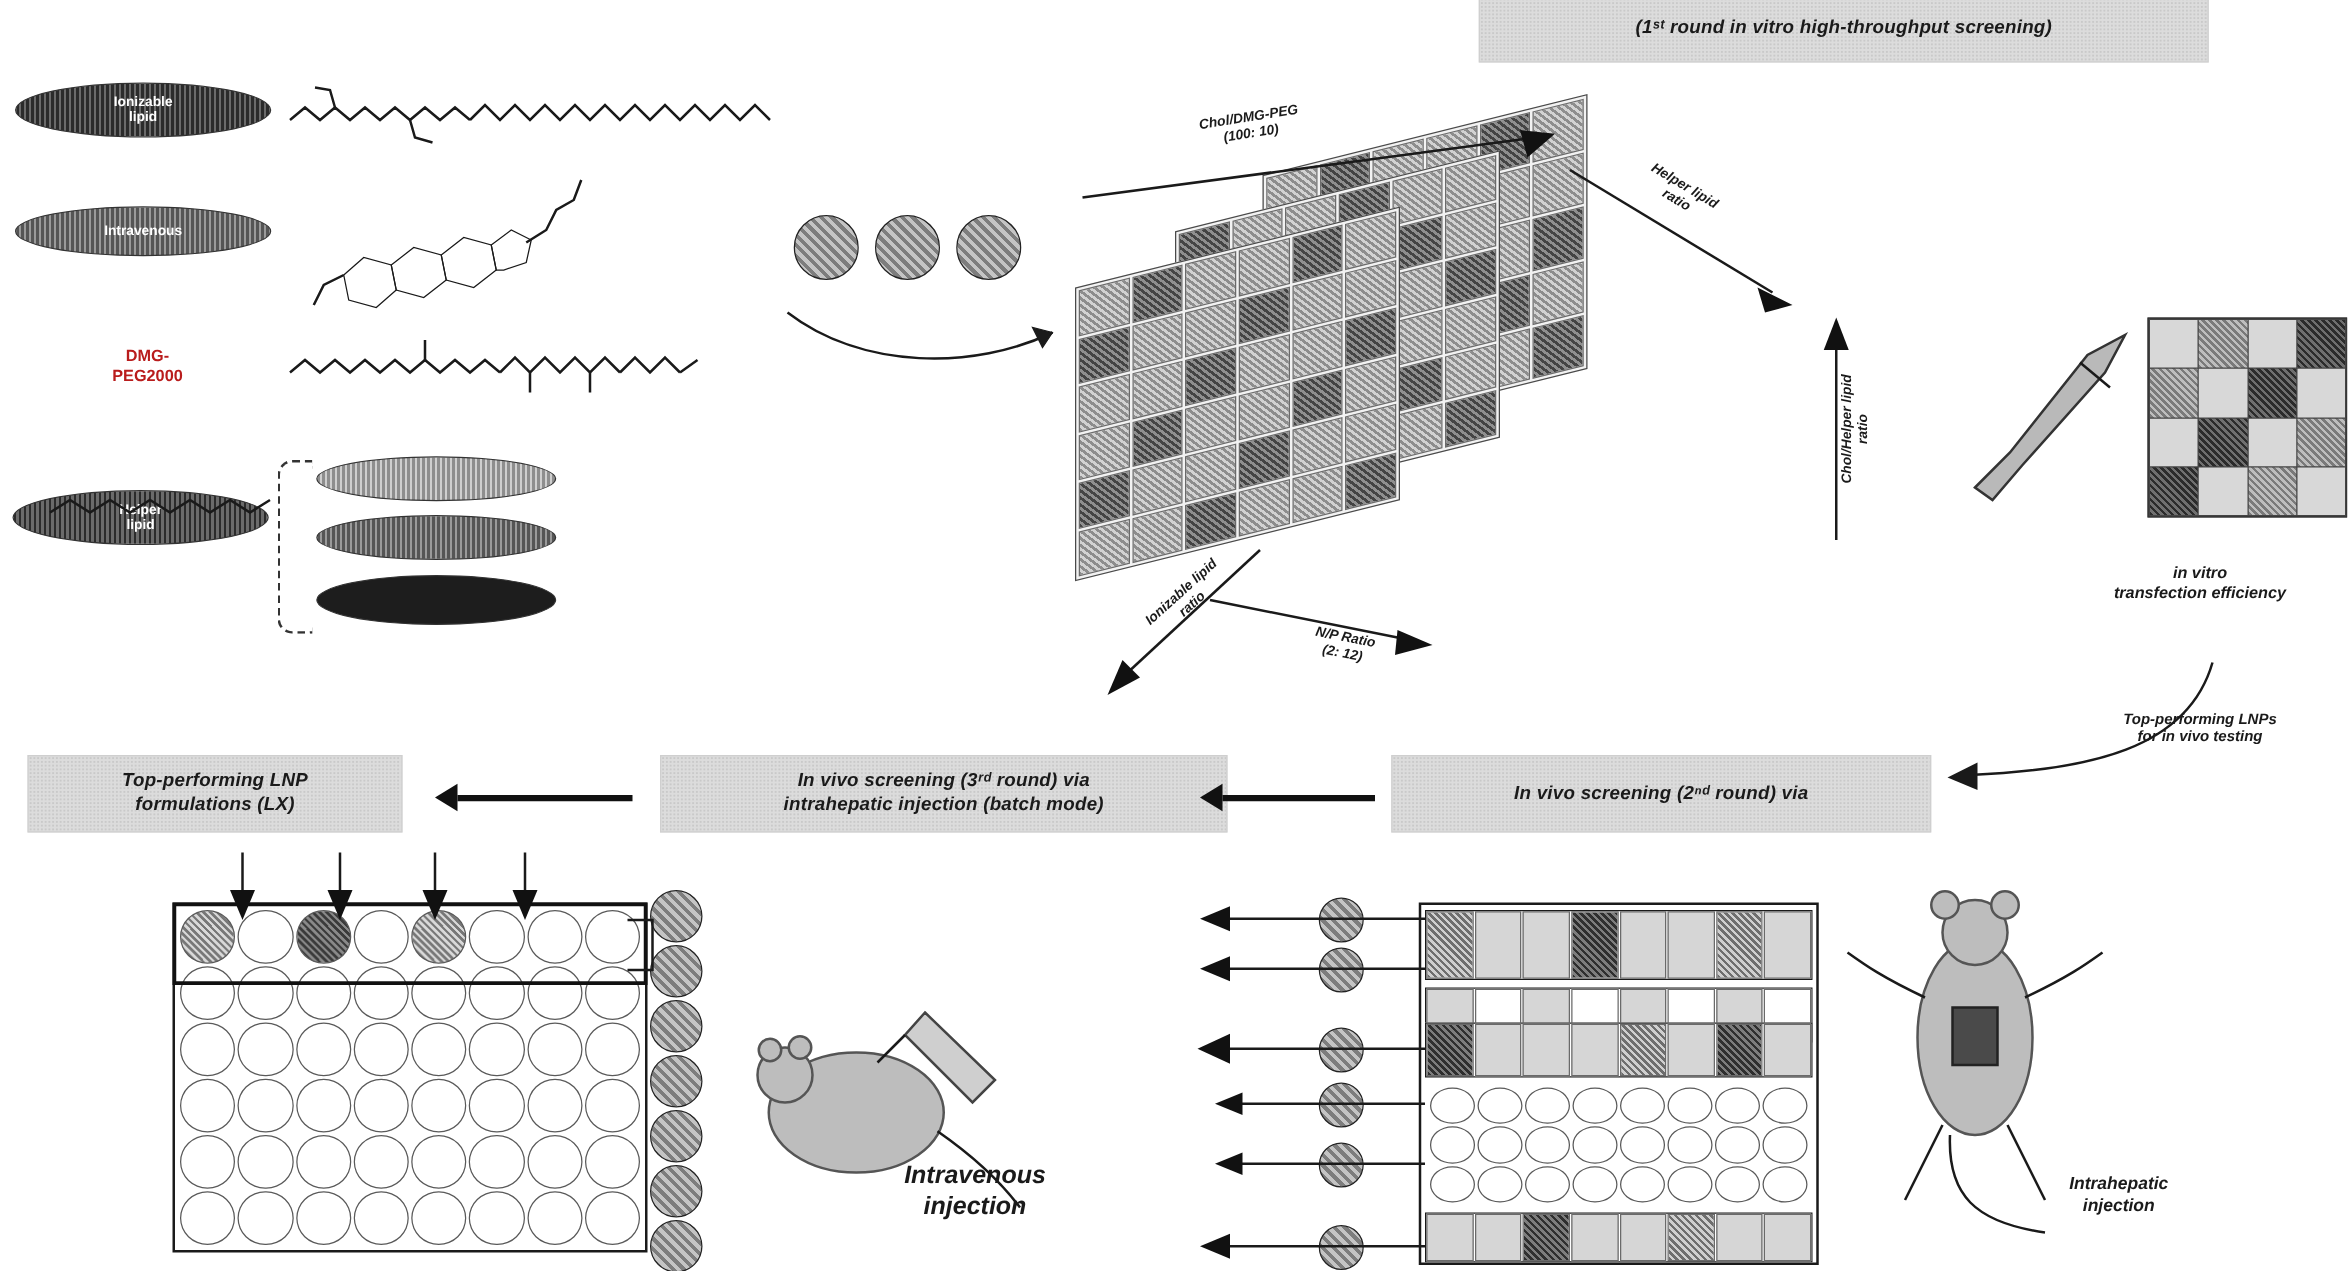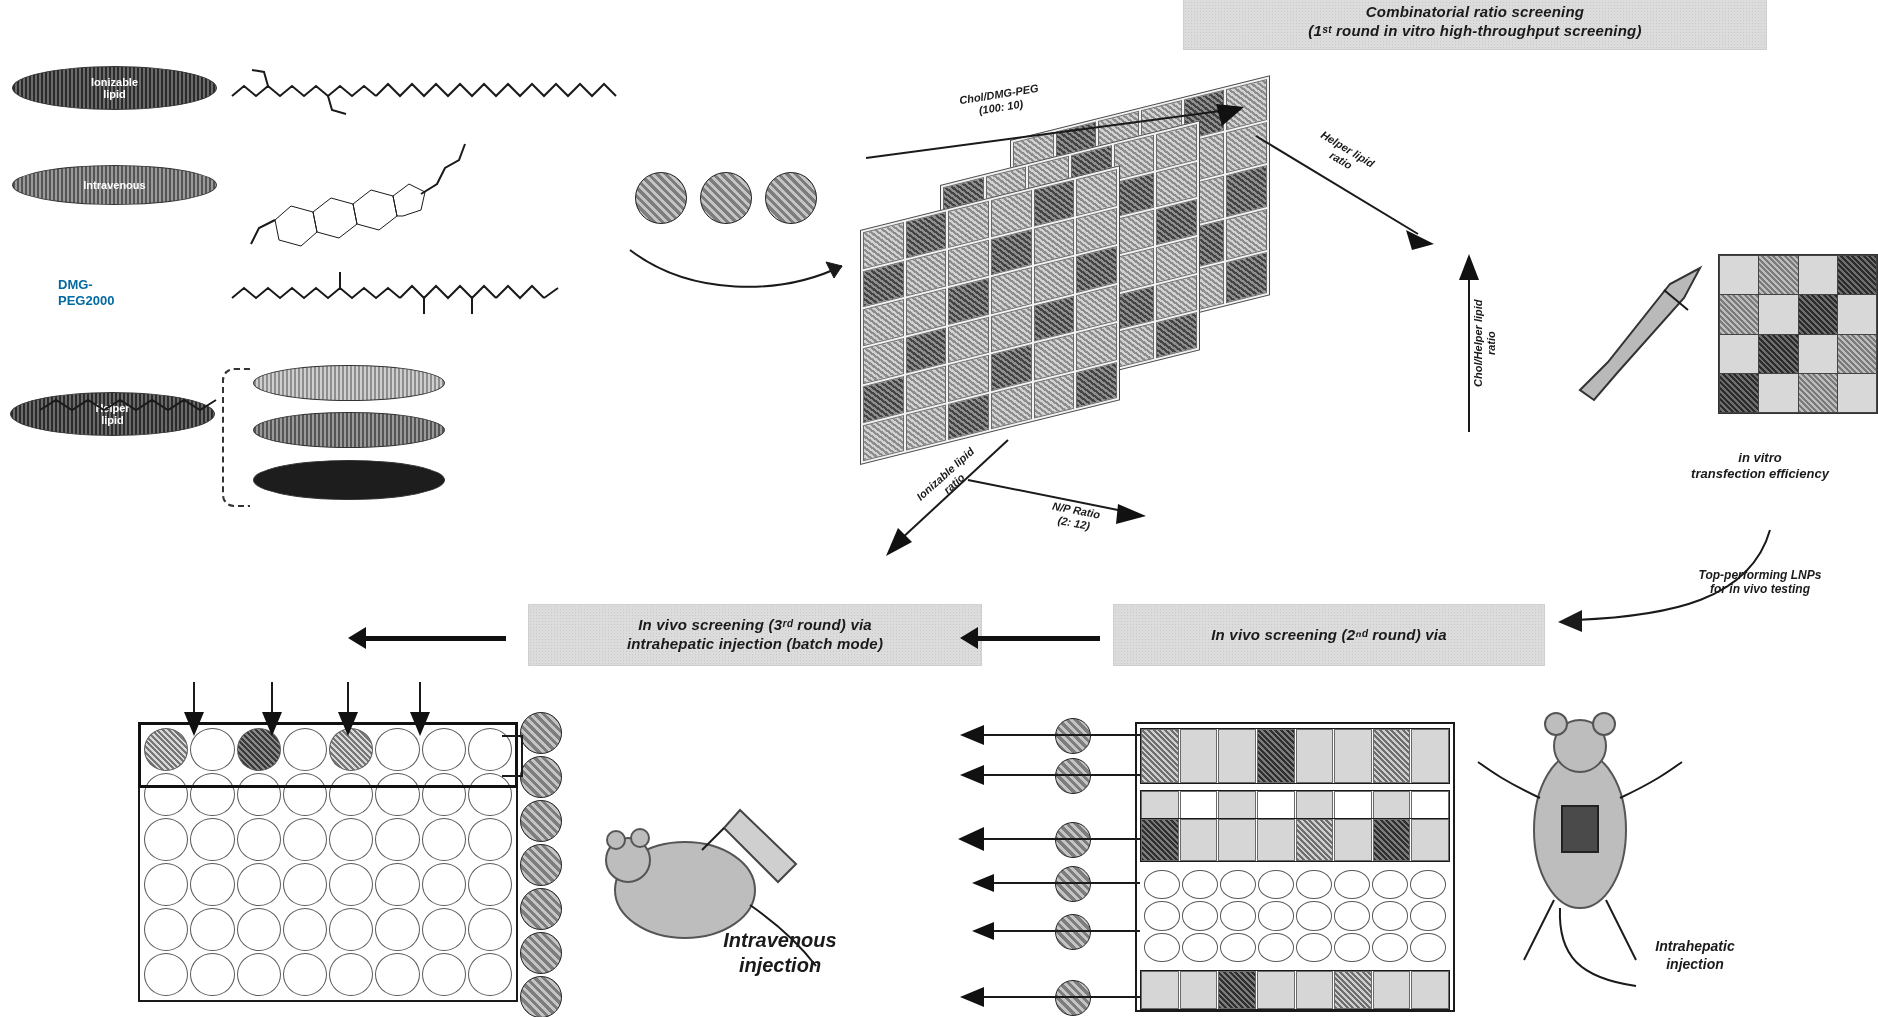--- a/index.html
+++ b/index.html
@@ -190,34 +190,33 @@
     border-right: none;
     border-radius: 12px 0 0 12px;
   }
 </style>
 </head>
 <body>
 
 <div id="canvas">
 
   <div class="banner abs" style="left:1183px; top:-6px; width:584px; height:56px; display:flex; flex-direction:column; justify-content:center;">
-    <div>Combinatorial ratio screening</div>
     <div>(1ˢᵗ round in vitro high-throughput screening)</div>
   </div>
 
   <div class="lipid dark abs" style="left:12px; top:66px; width:205px; height:44px; flex-direction:column;">
     <span>Ionizable</span>
     <span>lipid</span>
   </div>
 
   <div class="lipid mid abs" style="left:12px; top:165px; width:205px; height:40px;">
     <span>Intravenous</span>
   </div>
 
-  <div class="abs" style="left:58px; top:277px; width:120px; text-align:left; font-size:13px; font-weight:bold; color:#0369a1; line-height:1.25;">
+  <div class="abs" style="left:58px; top:277px; width:120px; text-align:center; font-size:13px; font-weight:bold; color:#b91c1c; line-height:1.25;">
     <div>DMG-</div>
     <div>PEG2000</div>
   </div>
 
   <div class="lipid dark abs" style="left:10px; top:392px; width:205px; height:44px; flex-direction:column;">
     <span>Helper</span>
     <span>lipid</span>
   </div>
 
   <div class="lipid light abs" style="left:253px; top:365px; width:192px; height:36px;"></div>
@@ -465,20 +464,24 @@
 
   <div class="banner abs" style="left:1113px; top:604px; width:432px; height:62px; display:flex; flex-direction:column; justify-content:center;">
     <div>In vivo screening (2ⁿᵈ round) via</div>
   </div>
 
   <div class="banner abs" style="left:528px; top:604px; width:454px; height:62px; display:flex; flex-direction:column; justify-content:center;">
     <div>In vivo screening (3ʳᵈ round) via</div>
     <div>intrahepatic injection (batch mode)</div>
   </div>
 
+  <div class="banner abs" style="left:22px; top:604px; width:300px; height:62px; display:flex; flex-direction:column; justify-content:center;">
+    <div>Top-performing LNP</div>
+    <div>formulations (LX)</div>
+  </div>
 
   <div class="thick-arrow" style="left:960px; top:627px; width:140px;">
     <div class="head2" style="width:0;height:0;border-top:11px solid transparent;border-bottom:11px solid transparent;border-right:18px solid #111;"></div>
     <div class="bar"></div>
   </div>
 
   <div class="thick-arrow" style="left:348px; top:627px; width:158px;">
     <div class="head2" style="width:0;height:0;border-top:11px solid transparent;border-bottom:11px solid transparent;border-right:18px solid #111;"></div>
     <div class="bar"></div>
   </div>

